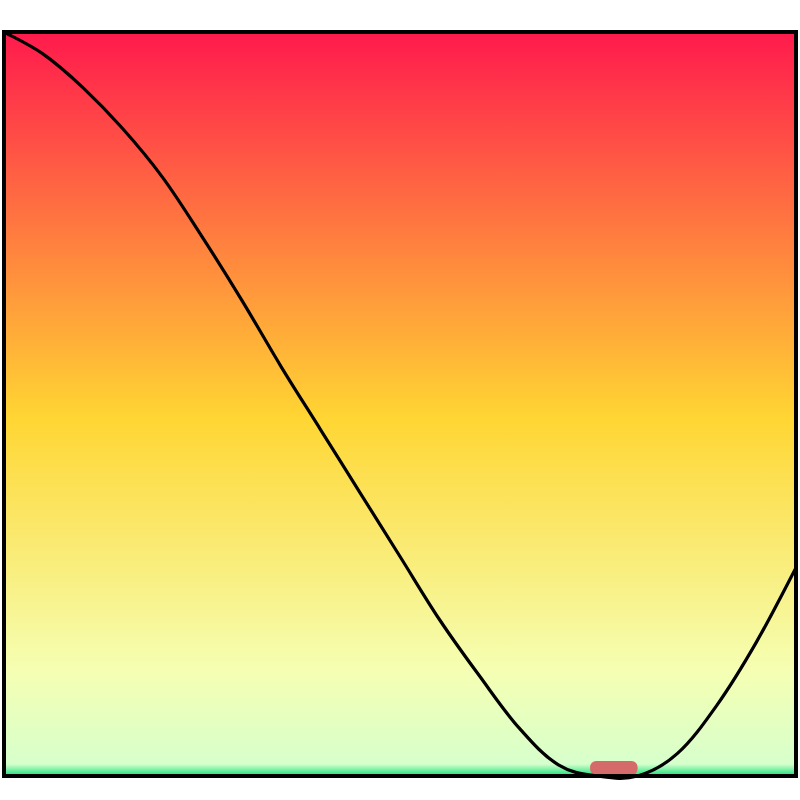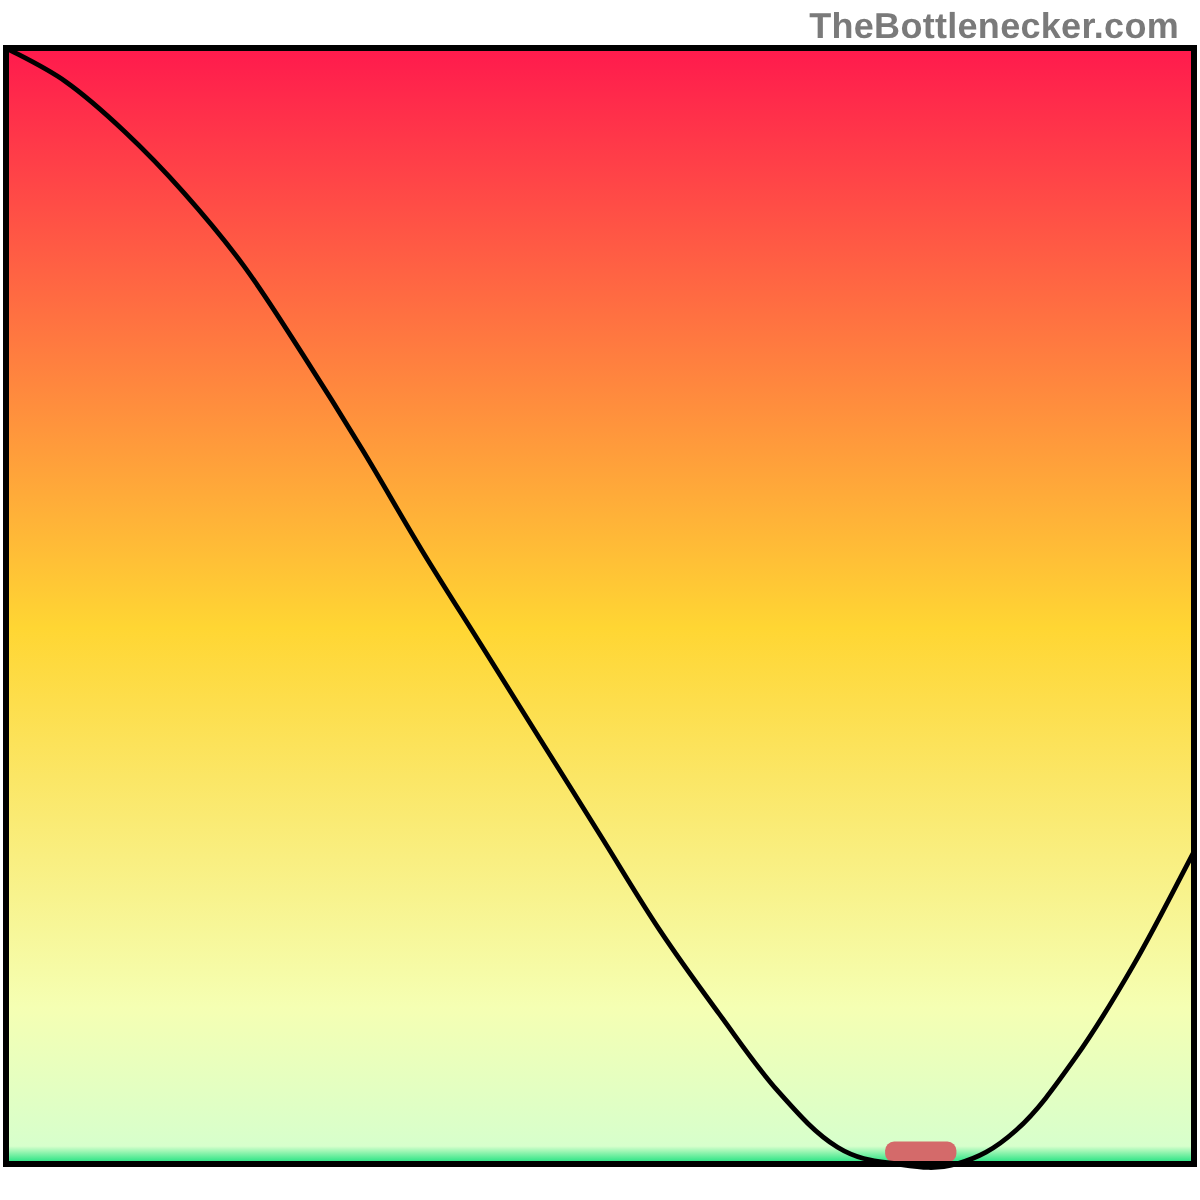--- a/index.html
+++ b/index.html
@@ -31,21 +31,20 @@
     left: 0;
     width: 800px;
     height: 800px;
     display: block;
   }
 </style>
 </head>
 <body>
 
 <div class="chart-container">
-  <div class="watermark">TheBottlenecker.com</div>
 
   <svg class="chart-svg" viewBox="0 0 800 800" preserveAspectRatio="none">
     <defs>
       <linearGradient id="bg-grad" x1="0" y1="0" x2="0" y2="1">
         <stop id="g-stop-0" offset="0%" stop-color="#ff1a4d"></stop>
         <stop id="g-stop-1" offset="52%" stop-color="#ffd633"></stop>
         <stop id="g-stop-2" offset="86%" stop-color="#f5ffb3"></stop>
         <stop id="g-stop-3" offset="98.4%" stop-color="#d7ffcc"></stop>
         <stop id="g-stop-4" offset="100%" stop-color="#12e07a"></stop>
       </linearGradient>

